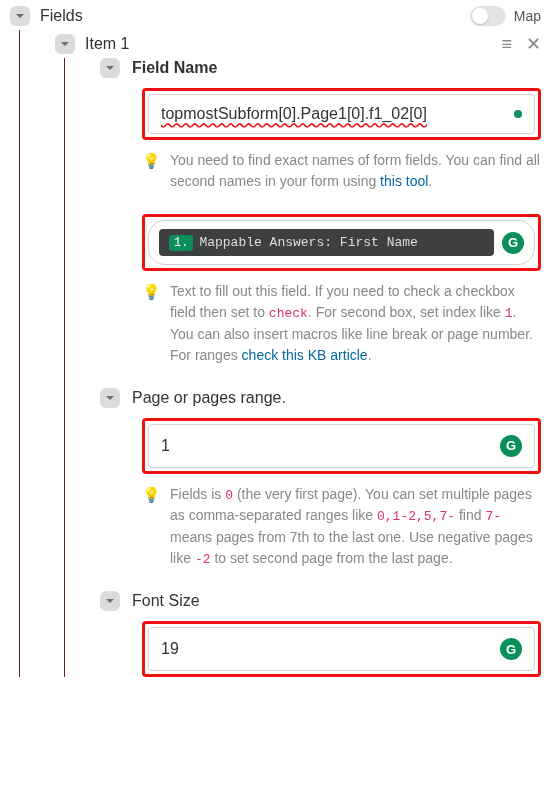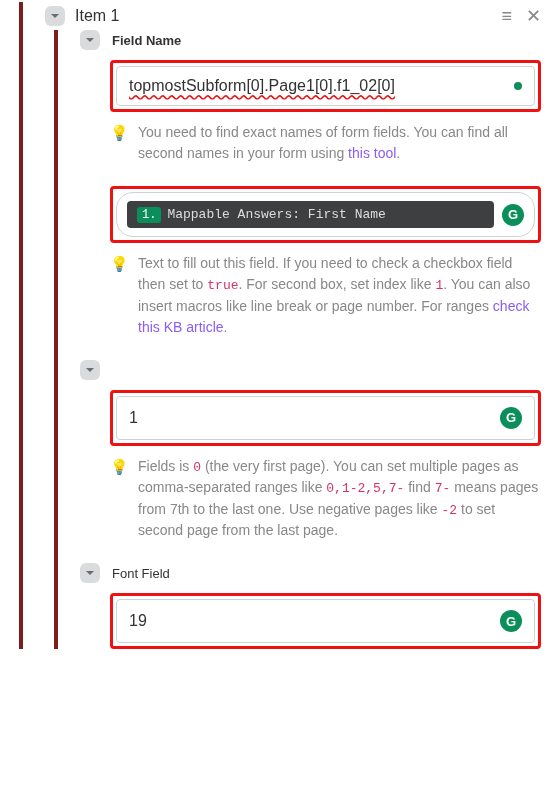--- a/index.html
+++ b/index.html
@@ -69,33 +69,33 @@
   }
   .item-actions {
     display: flex;
     gap: 14px;
     color: #888;
     font-size: 18px;
     align-items: center;
   }
   .icon-btn { cursor: pointer; line-height: 1; }
   .indent-line {
-    border-left: 4px solid #7f1d1d;
+    border-left: 1px solid #7f1d1d;
     margin-left: 9px;
-    padding-left: 22px;
+    padding-left: 35px;
   }
   .field-block { margin-bottom: 22px; }
   .field-header {
     display: flex;
     align-items: center;
     gap: 12px;
     margin-bottom: 10px;
   }
   .field-label {
-    font-size: 13px;
+    font-size: 16px;
     color: #333;
   }
   .input-outer {
     border: 3px solid #e11;
     border-radius: 4px;
     padding: 3px;
   }
   .input-box {
     border: 1px solid #cfd2d5;
     border-radius: 4px;
@@ -163,30 +163,42 @@
     color: #f0b400;
     font-size: 15px;
     text-align: center;
   }
   .hint-text .code {
     color: #d6336c;
     font-family: "Courier New", monospace;
     font-size: 13px;
   }
   .hint-text a {
-    color: #8b5cf6;
+    color: #0369a1;
     text-decoration: none;
   }
-  .level3 { margin-left: 30px; }
+  .level3 { margin-left: 42px; }
 </style>
 </head>
 <body>
 
 <div class="root">
 
+  <div class="row-header">
+    <div class="toggle-box">
+      <svg viewBox="0 0 10 10">
+          <path d="M1 3 L5 7 L9 3 Z"></path>
+        </svg>
+    </div>
+    <div class="header-label">Fields</div>
+    <div class="map-toggle">
+      <div class="switch"></div>
+      <span>Map</span>
+    </div>
+  </div>
 
   <div class="indent-line">
 
     <div class="item-row">
       <div class="toggle-box">
         <svg viewBox="0 0 10 10">
             <path d="M1 3 L5 7 L9 3 Z"></path>
           </svg>
       </div>
       <div class="header-label" style="flex:1">Item 1</div>
@@ -229,33 +241,34 @@
             <div class="input-box" style="padding:8px 10px;border-radius:17px;">
               <div class="pill-input">
                 <span class="num">1.</span><span>Mappable Answers: First Name</span>
               </div>
               <div class="grammarly">G</div>
             </div>
           </div>
           <div class="hint-row">
             <div class="bulb">💡</div>
             <div class="hint-text">
-              <span>Text to fill out this field. If you need to check a checkbox field then set to </span><span class="code">true</span><span>. For second box, set index like </span><span class="code">1</span><span>. You can also insert macros like line break or page number. For ranges </span><a href="#">check this KB article</a><span>.</span>
+              <span>Text to fill out this field. If you need to check a checkbox field then set to </span><span class="code">check</span><span>. For second box, set index like </span><span class="code">1</span><span>. You can also insert macros like line break or page number. For ranges </span><a href="#">check this KB article</a><span>.</span>
             </div>
           </div>
         </div>
       </div>
 
       <div class="field-block">
         <div class="field-header">
           <div class="toggle-box">
             <svg viewBox="0 0 10 10">
                 <path d="M1 3 L5 7 L9 3 Z"></path>
               </svg>
           </div>
+          <div class="field-label">Page or pages range.</div>
         </div>
         <div class="level3">
           <div class="input-outer">
             <div class="input-box">
               <span class="value">1</span>
               <div class="grammarly">G</div>
             </div>
           </div>
           <div class="hint-row">
             <div class="bulb">💡</div>
@@ -266,21 +279,21 @@
         </div>
       </div>
 
       <div class="field-block" style="margin-bottom:0;">
         <div class="field-header">
           <div class="toggle-box">
             <svg viewBox="0 0 10 10">
                 <path d="M1 3 L5 7 L9 3 Z"></path>
               </svg>
           </div>
-          <div class="field-label">Font Field</div>
+          <div class="field-label">Font Size</div>
         </div>
         <div class="level3">
           <div class="input-outer">
             <div class="input-box">
               <span class="value">19</span>
               <div class="grammarly">G</div>
             </div>
           </div>
         </div>
       </div>

